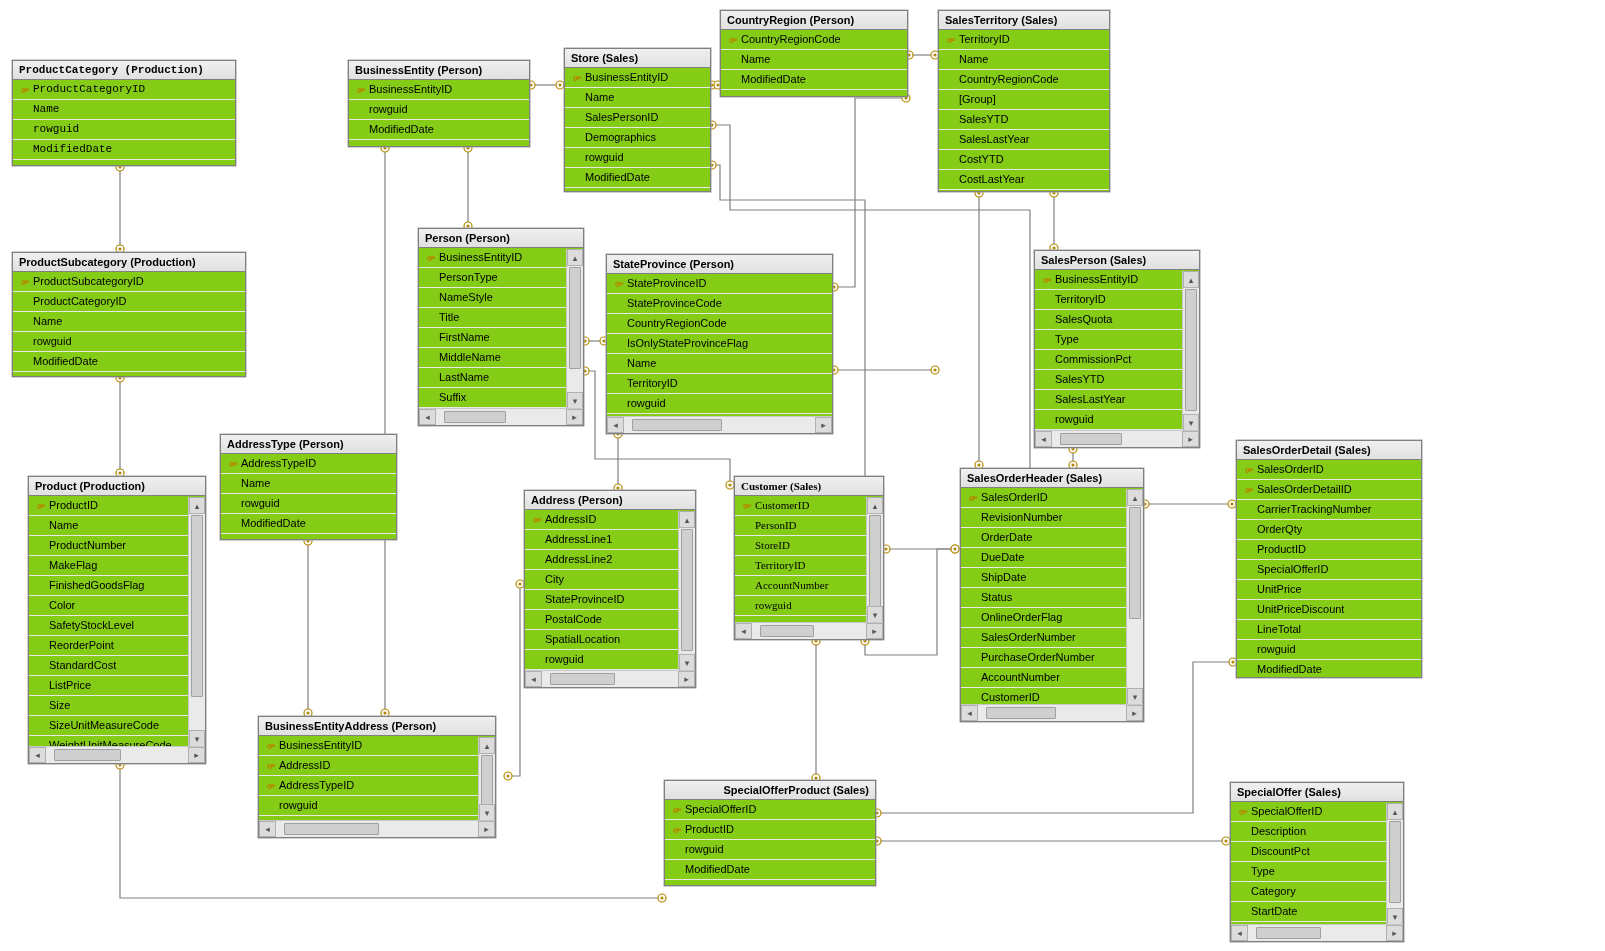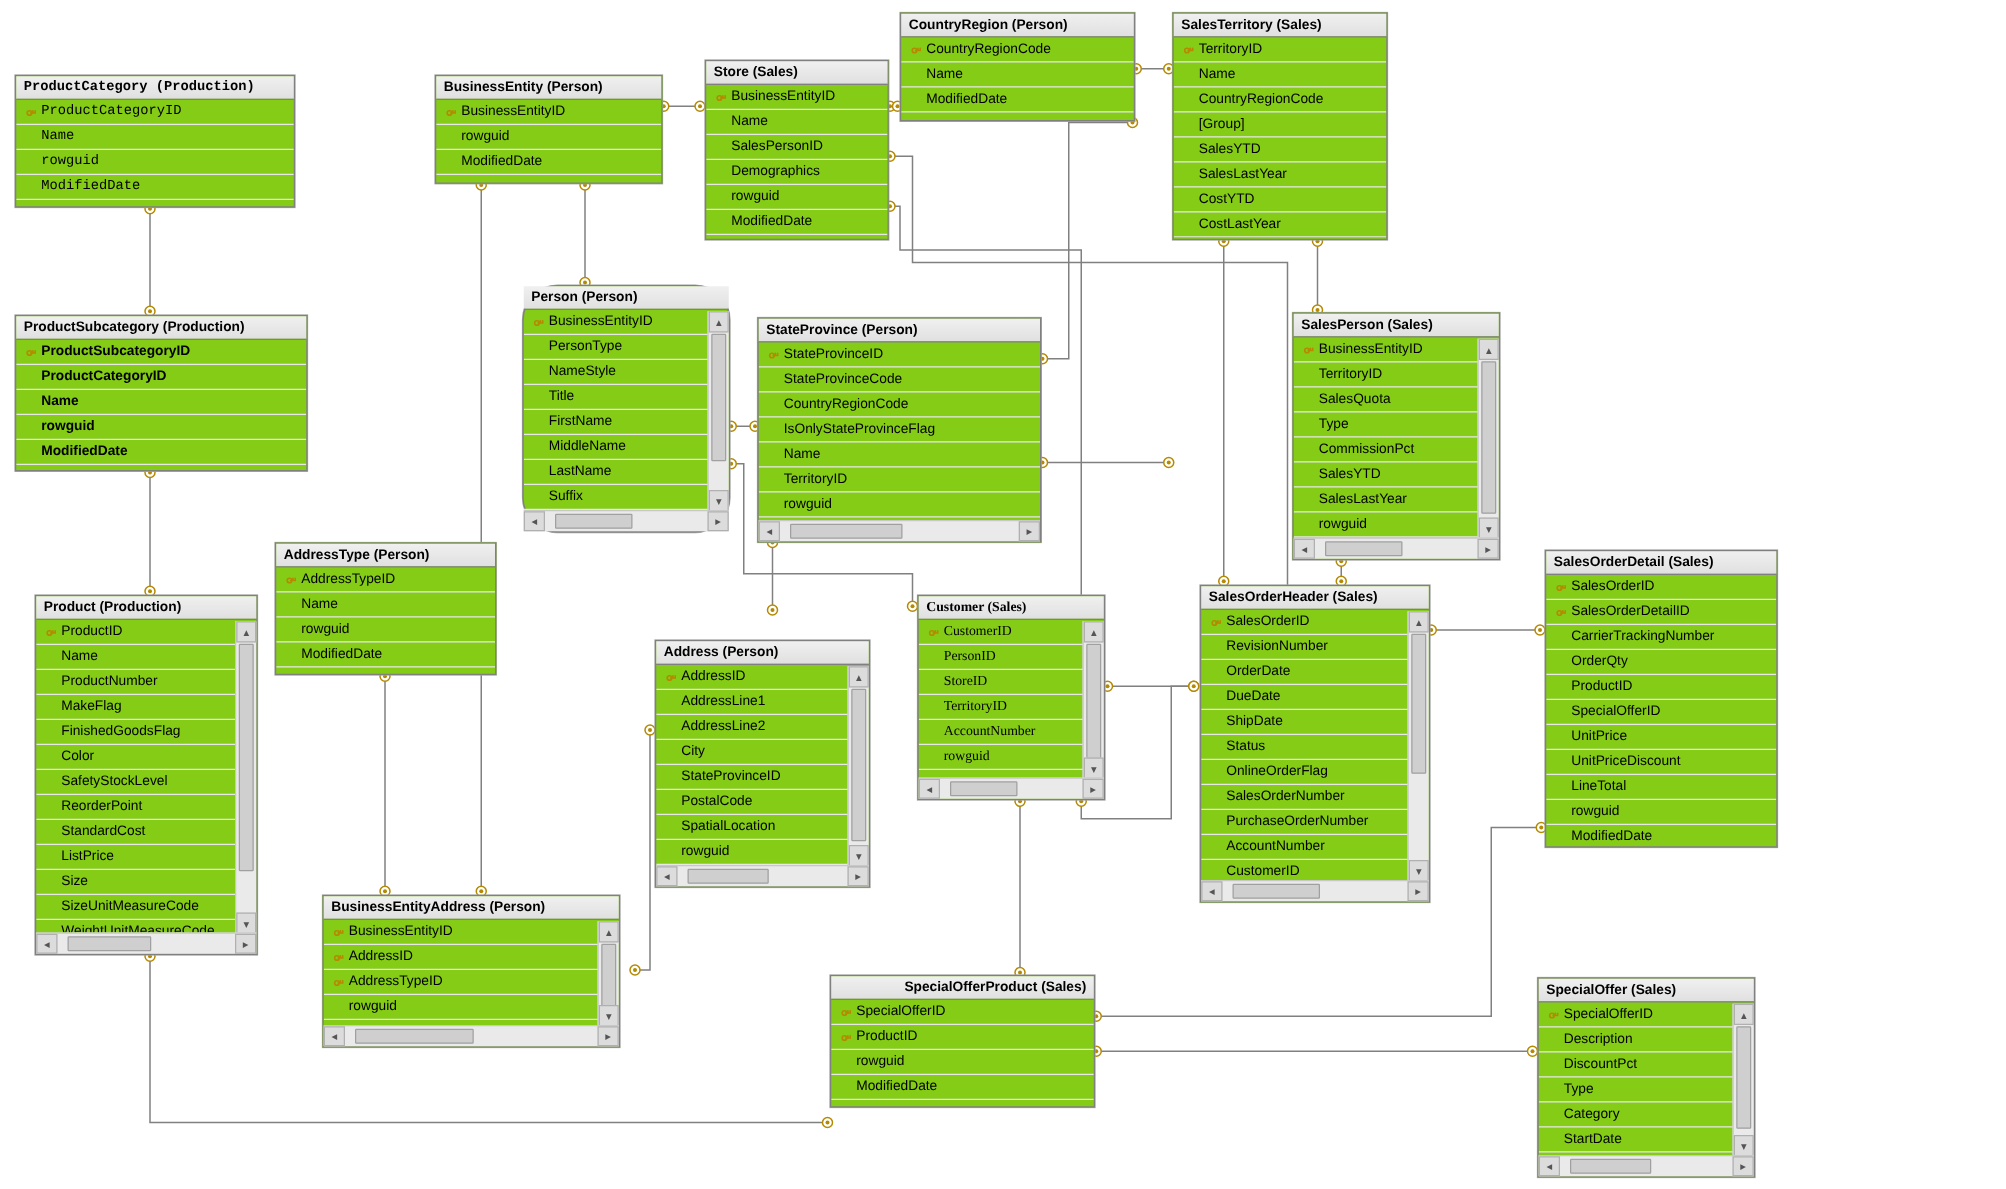--- a/index.html
+++ b/index.html
@@ -180,21 +180,21 @@
             <span class="txt">rowguid</span>
           </div>
           <div class="row">
             <span class="key"></span>
             <span class="txt">ModifiedDate</span>
           </div>
         </div>
       </div>
       <div class="tbl" style="left: 12px; top: 252px; width: 232px; height: 123px;">
         <div class="hdr">ProductSubcategory (Production)</div>
-        <div class="rows" style="height:103px;font-weight:bold;">
+        <div class="rows" style="height:103px;">
           <div class="row">
             <span class="key">
               <svg class="key-ic" viewBox="0 0 12 12">
                 <path d="M3 7 a2 2 0 1 1 4 0 a2 2 0 1 1 -4 0 M6 7 L10 7 L10 5 M8 7 L8 5" stroke="#b58900" stroke-width="1.4" fill="none" stroke-linecap="round"></path>
               </svg>
             </span>
             <span class="txt">ProductSubcategoryID</span>
           </div>
           <div class="row">
             <span class="key"></span>
@@ -326,21 +326,21 @@
           <div class="row">
             <span class="key"></span>
             <span class="txt">rowguid</span>
           </div>
           <div class="row">
             <span class="key"></span>
             <span class="txt">ModifiedDate</span>
           </div>
         </div>
       </div>
-      <div class="tbl" style="left: 418px; top: 228px; width: 164px; height: 196px; border-radius: 28px;">
+      <div class="tbl" style="left: 418px; top: 228px; width: 164px; height: 196px;">
         <div class="hdr">Person (Person)</div>
         <div class="rows" style="height:160px;margin-right:16px">
           <div class="row">
             <span class="key">
               <svg class="key-ic" viewBox="0 0 12 12">
                 <path d="M3 7 a2 2 0 1 1 4 0 a2 2 0 1 1 -4 0 M6 7 L10 7 L10 5 M8 7 L8 5" stroke="#b58900" stroke-width="1.4" fill="none" stroke-linecap="round"></path>
               </svg>
             </span>
             <span class="txt">BusinessEntityID</span>
           </div>
@@ -379,21 +379,21 @@
           <div class="dn">▾</div>
         </div>
         <div class="hscroll">
           <div class="lt">◂</div>
           <div class="htrk">
             <div class="hthumb"></div>
           </div>
           <div class="rt">▸</div>
         </div>
       </div>
-      <div class="tbl" style="left: 524px; top: 512px; width: 170px; height: 196px;">
+      <div class="tbl" style="left: 524px; top: 490px; width: 170px; height: 196px;">
         <div class="hdr">Address (Person)</div>
         <div class="rows" style="height:160px;margin-right:16px">
           <div class="row">
             <span class="key">
               <svg class="key-ic" viewBox="0 0 12 12">
                 <path d="M3 7 a2 2 0 1 1 4 0 a2 2 0 1 1 -4 0 M6 7 L10 7 L10 5 M8 7 L8 5" stroke="#b58900" stroke-width="1.4" fill="none" stroke-linecap="round"></path>
               </svg>
             </span>
             <span class="txt">AddressID</span>
           </div>

